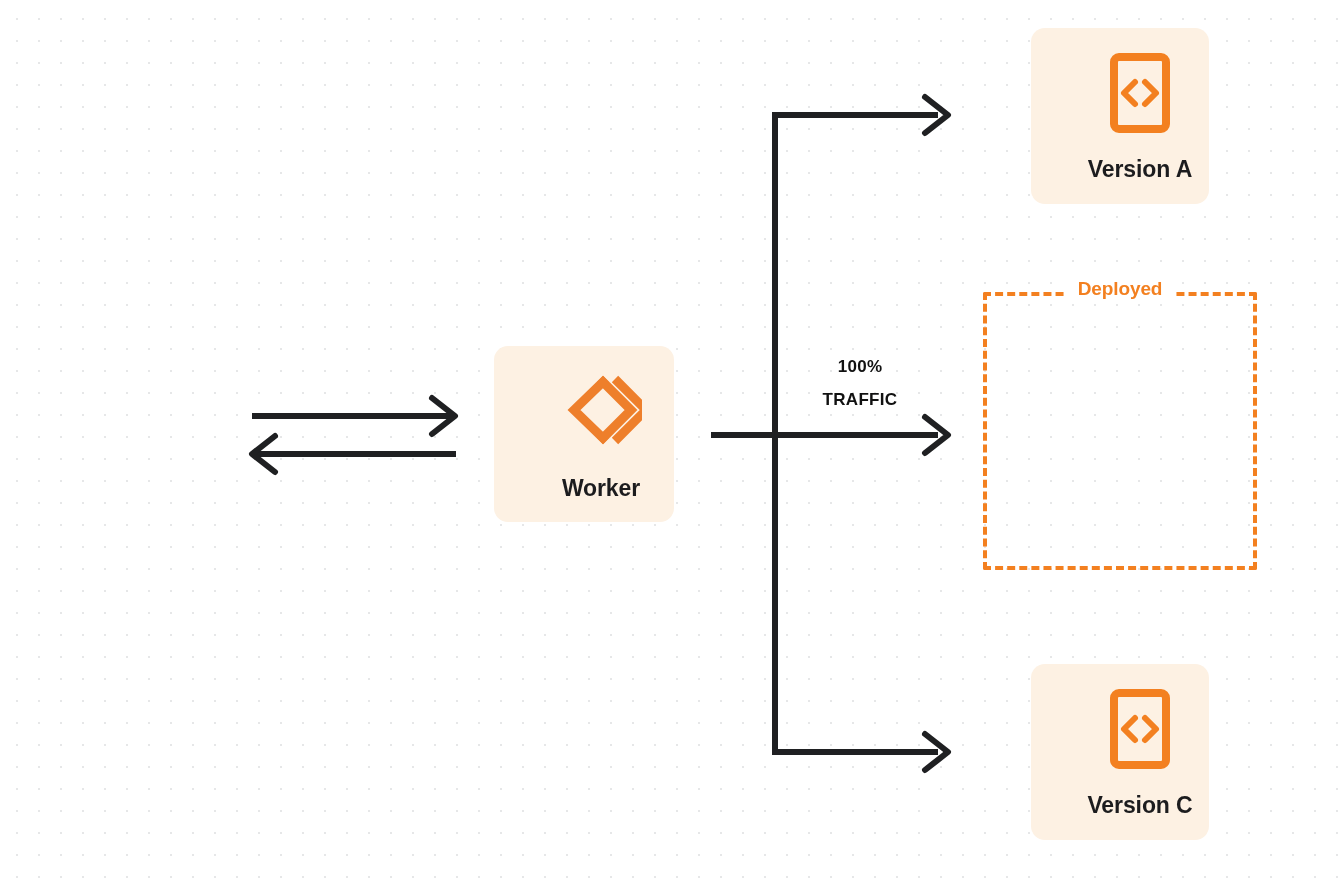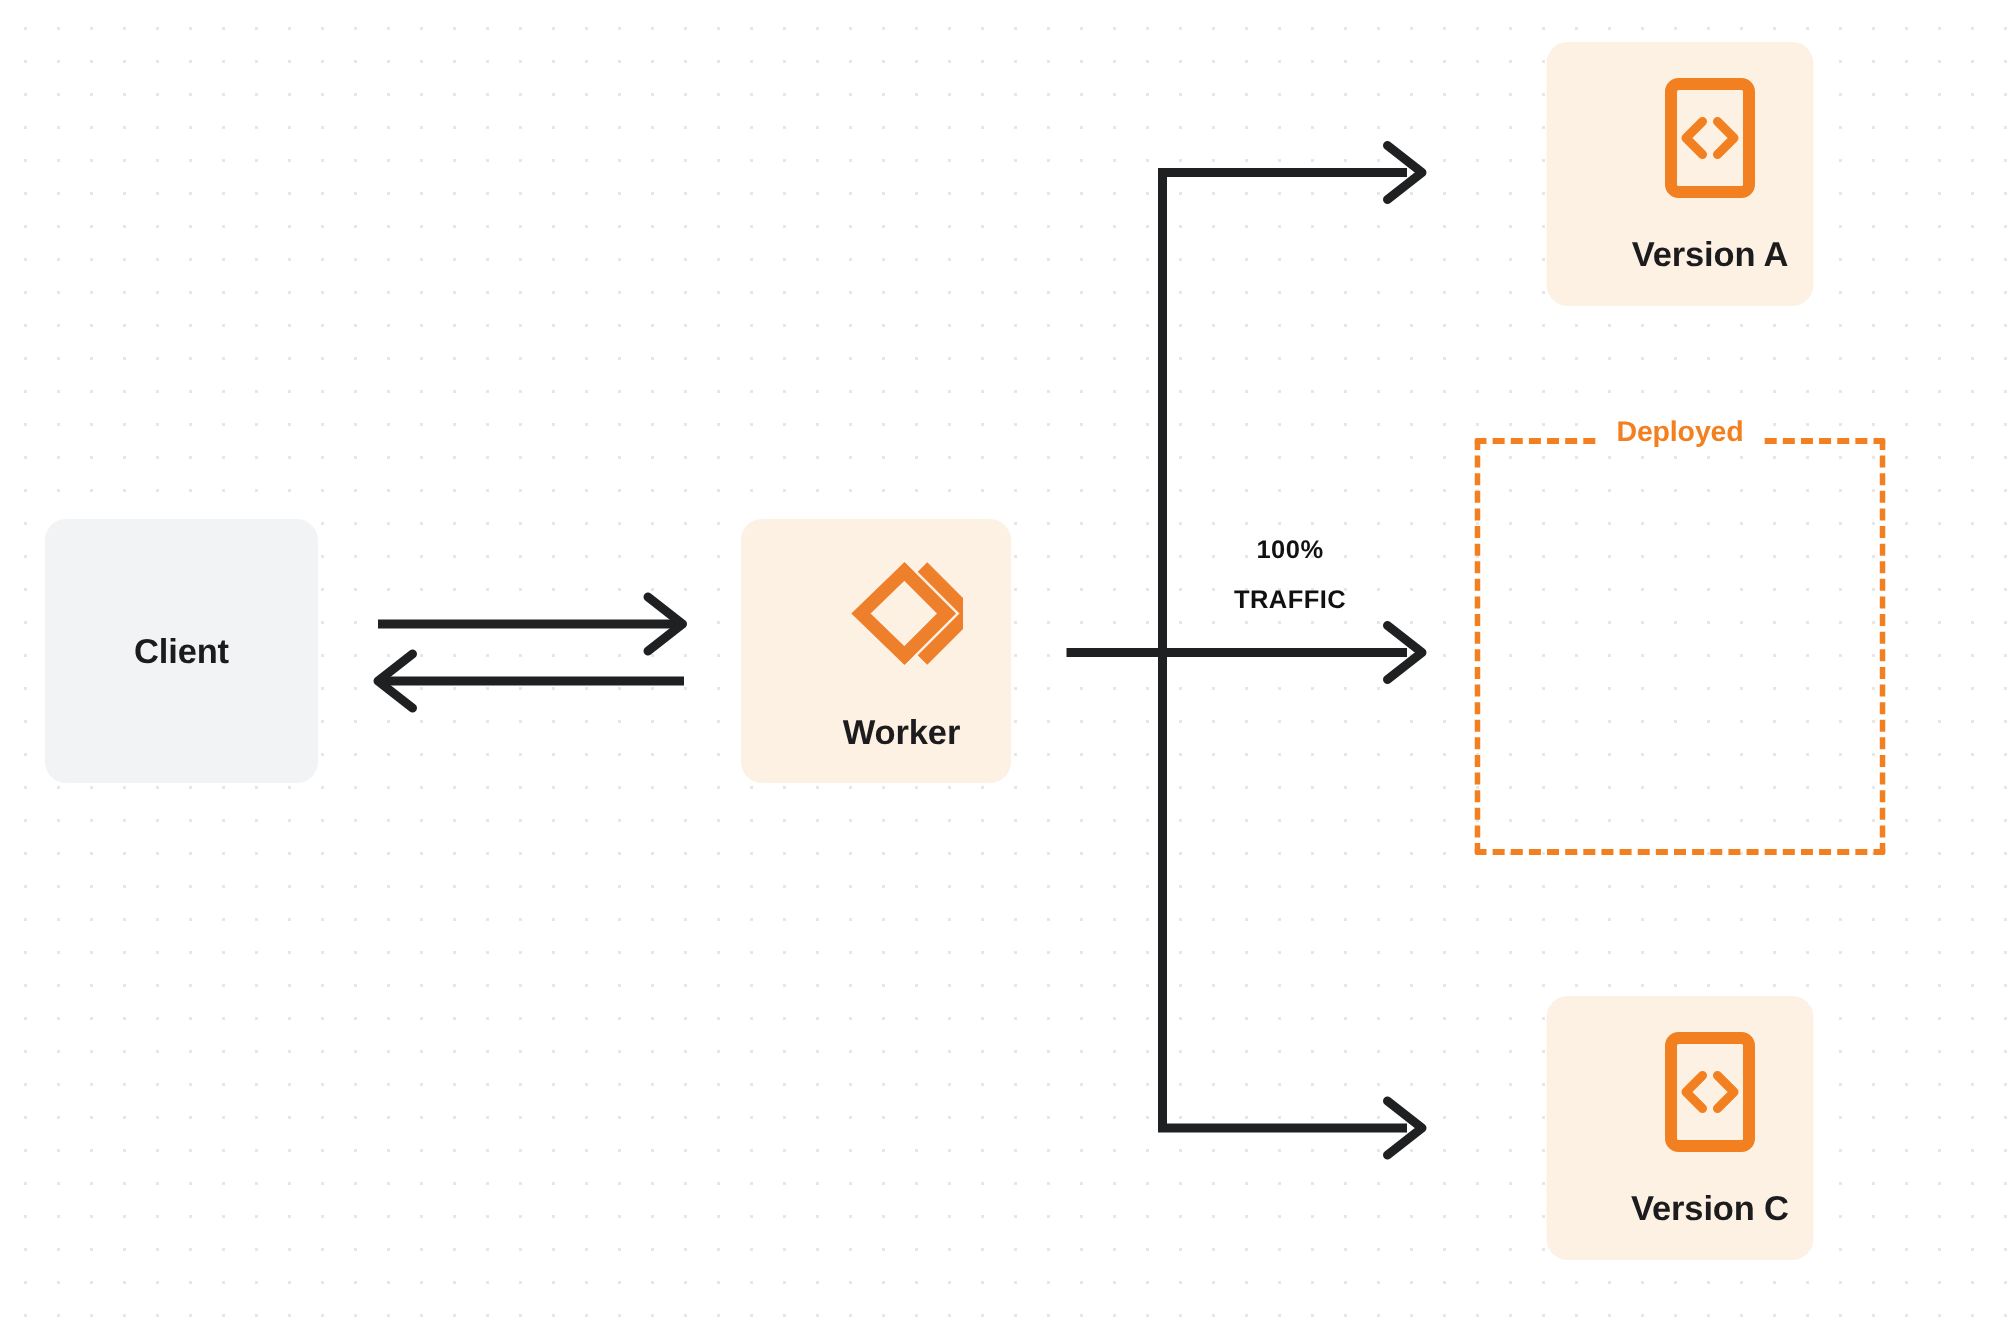--- a/index.html
+++ b/index.html
@@ -157,23 +157,20 @@
       <line x1="711" y1="435" x2="938" y2="435" stroke="#1f2022" stroke-width="6" stroke-linecap="butt"></line>
       <polyline points="925,417 948,435 925,453" fill="none" stroke="#1f2022" stroke-width="6" stroke-linecap="round" stroke-linejoin="round"></polyline>
     </g>
 
     <g>
       <path d="M 772,752 L 938,752" fill="none" stroke="#1f2022" stroke-width="6" stroke-linecap="butt"></path>
       <polyline points="925,734 948,752 925,770" fill="none" stroke="#1f2022" stroke-width="6" stroke-linecap="round" stroke-linejoin="round"></polyline>
     </g>
   </svg>
 
-  <div class="node" id="client-node">
-    <div class="node-label">Client</div>
-  </div>
 
   <div class="node" id="worker-node">
     <span class="worker-logo">
       <svg width="82" height="82" viewBox="0 0 82 82" xmlns="http://www.w3.org/2000/svg">
 
         <polyline points="46,10 14,41 46,72" fill="none" stroke="#ee7f2b" stroke-width="9" stroke-linecap="butt" stroke-linejoin="miter"></polyline>
 
         <polyline points="40,10 71,41 40,72" fill="none" stroke="#ee7f2b" stroke-width="9" stroke-linecap="butt" stroke-linejoin="miter"></polyline>
 
         <polyline points="55,10 86,41 55,72" fill="none" stroke="#ee7f2b" stroke-width="9" stroke-linecap="butt" stroke-linejoin="miter"></polyline>

